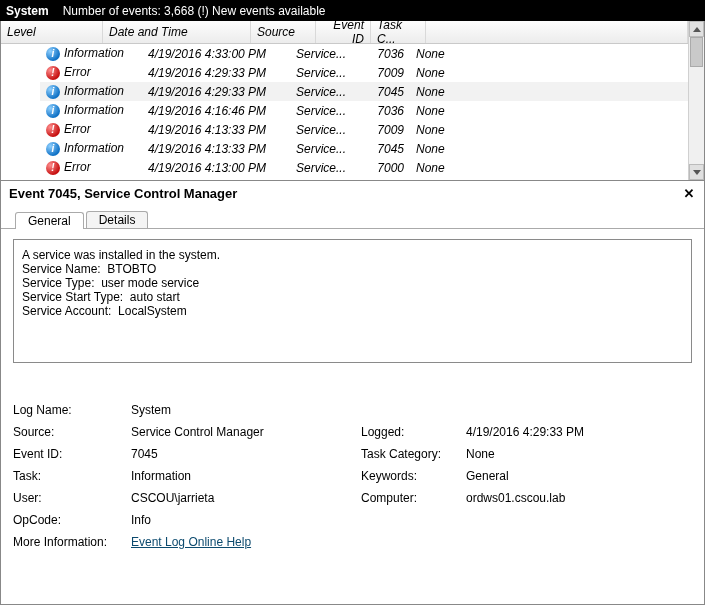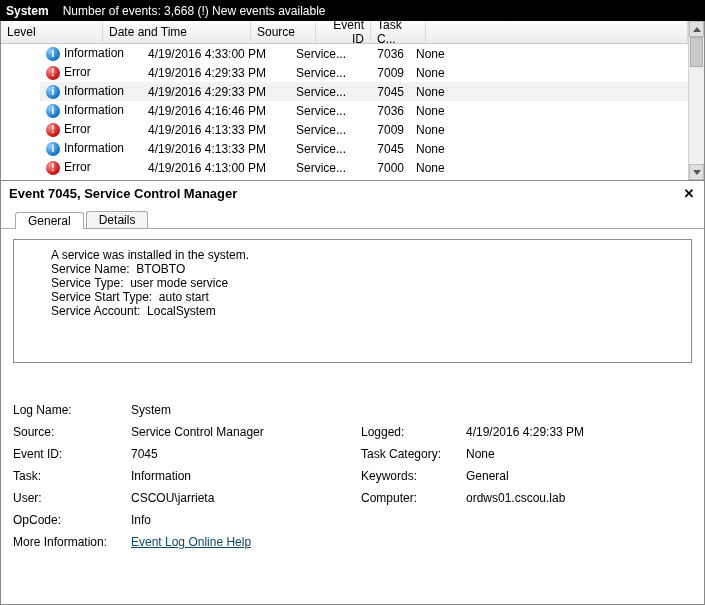--- a/index.html
+++ b/index.html
@@ -37,20 +37,21 @@
     border: 1px solid #888;
     border-top: none;
     height: 160px;
     position: relative;
     display: flex;
     background: #fff;
   }
   .listpane .grid {
     flex: 1 1 auto;
     overflow: hidden;
+    font-style: italic;
   }
   .listpane .vscroll {
     width: 16px;
     background: #f0f0f0;
     border-left: 1px solid #d0d0d0;
     display: flex;
     flex-direction: column;
   }
   .vscroll .sbtn {
     height: 16px;
@@ -185,21 +186,21 @@
   .tabbody {
     flex: 1;
     padding: 10px 12px 8px 12px;
   }
   .detailbox {
     border: 1px solid #8a8a8a;
     padding: 8px 8px;
     height: 124px;
     margin-bottom: 40px;
   }
-  .detailbox .line { white-space: pre-wrap; word-break: break-all; margin-left: 29px; }
+  .detailbox .line { white-space: pre-wrap; word-break: break-all; }
 
   .props {
     display: grid;
     grid-template-columns: 118px 230px 105px 1fr;
     row-gap: 8px;
     align-items: start;
   }
   .props .lbl { color: #000; }
   .props a { color: #0c4a6e; text-decoration: underline; margin-top: 10px; }
 </style>

